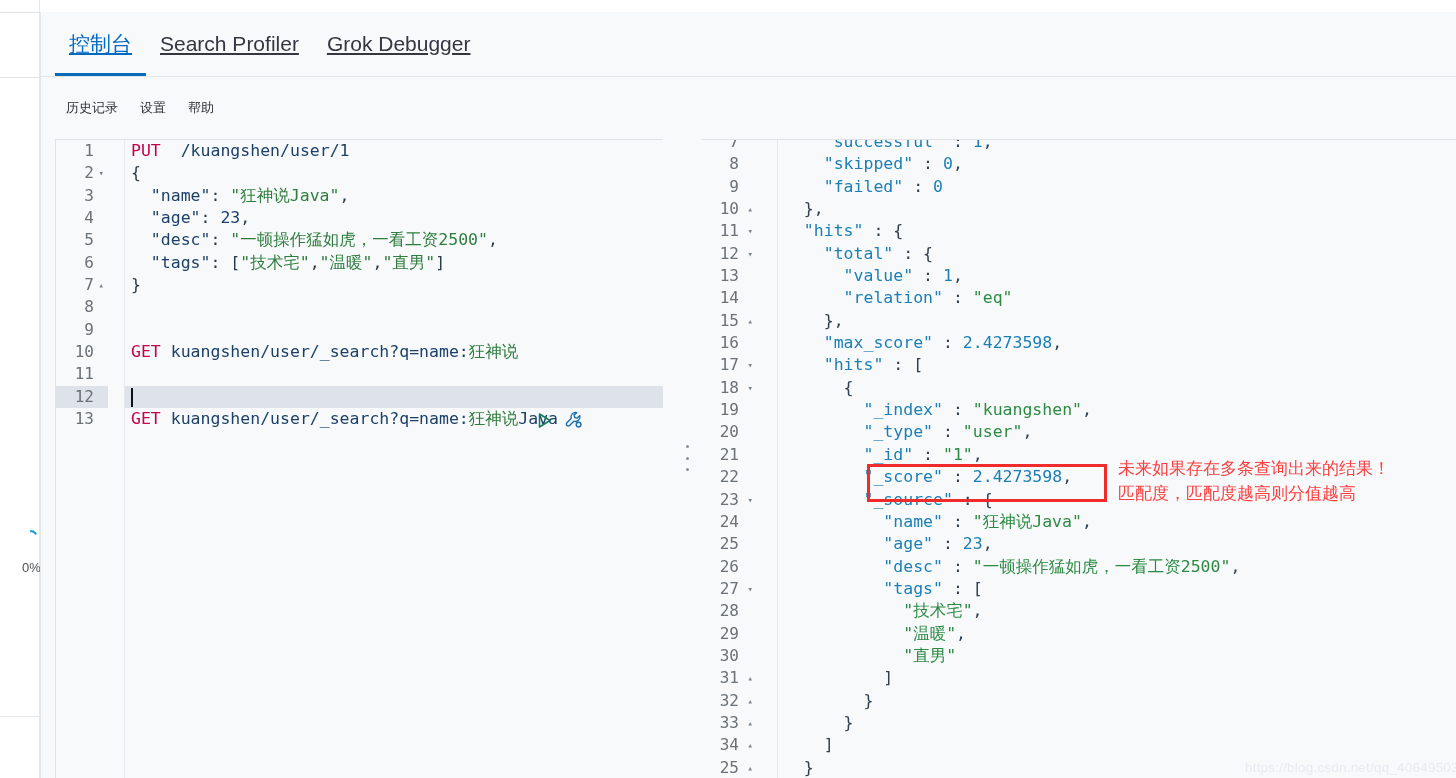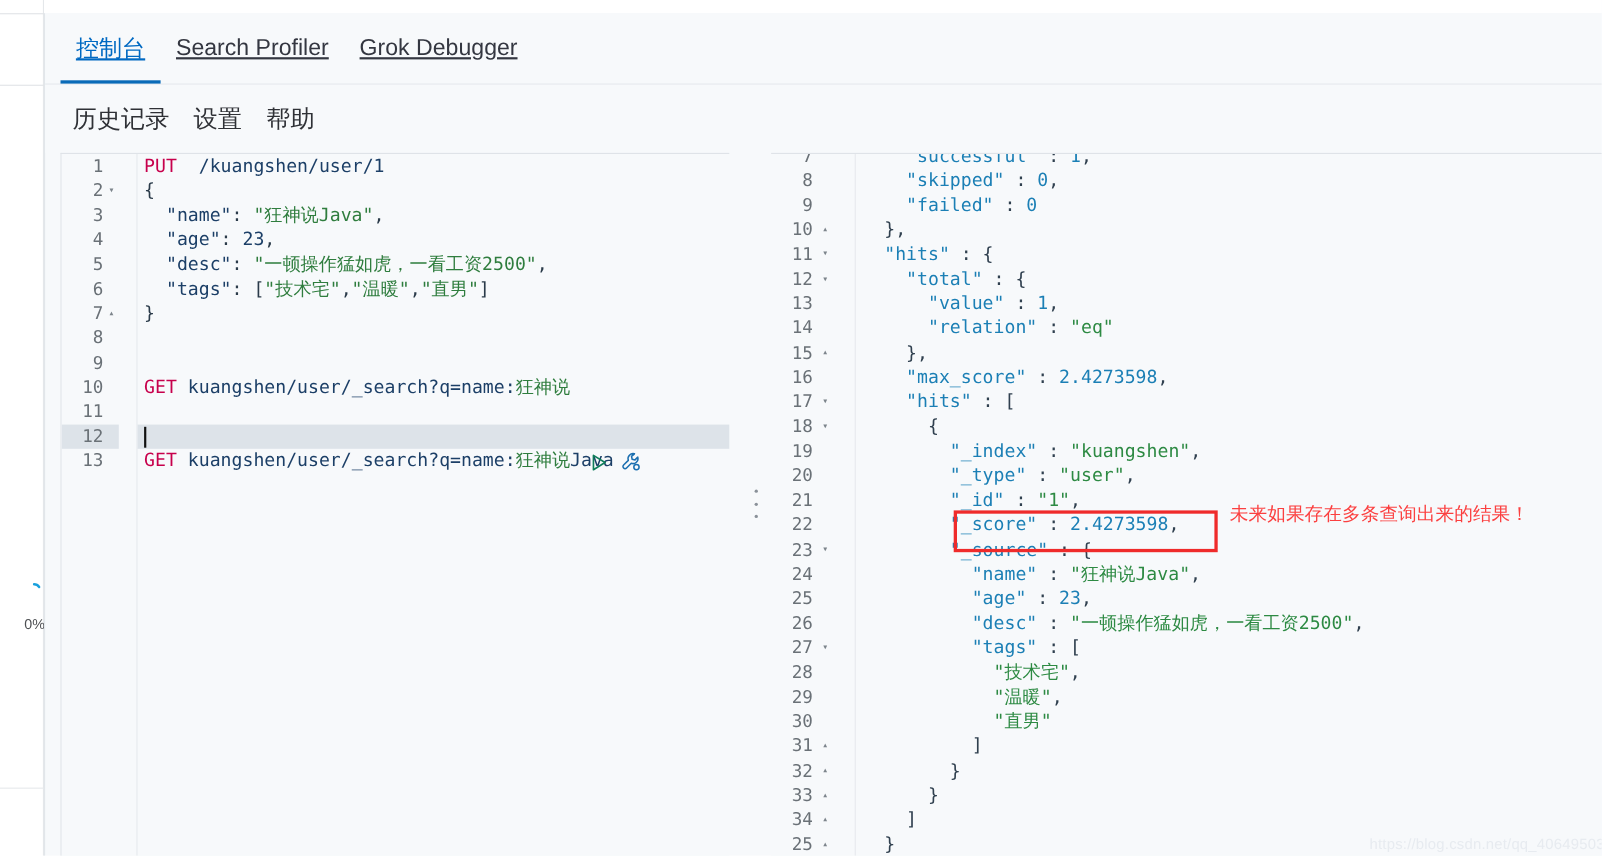--- a/index.html
+++ b/index.html
@@ -105,21 +105,21 @@
   .submenu {
     position: absolute;
     left: 0; top: 65px;
     width: 1416px; height: 62px;
     background: #f7f9fb;
     display: flex;
     align-items: center;
     padding-left: 14px;
   }
   .submenu-item {
-    font-size: 22px;
+    font-size: 13px;
     color: #2f3136;
     padding: 0 11px;
     cursor: pointer;
     white-space: nowrap;
   }
 
   
   .editor-area {
     position: absolute;
     left: 14px; top: 127px;
@@ -449,17 +449,18 @@
             <div class="code-line"><span class="t-punc2">      }</span></div>
             <div class="code-line"><span class="t-punc2">    ]</span></div>
             <div class="code-line"><span class="t-punc2">  }</span></div>
           </div>
       </div>
     </div>
 
     <div class="red-box"></div>
     <div class="red-note">
       <div>未来如果存在多条查询出来的结果！</div>
+      <div>匹配度，匹配度越高则分值越高</div>
     </div>
 
     <div class="watermark">https://blog.csdn.net/qq_40649503</div>
   </div>
 </div>
 
 </body></html>

